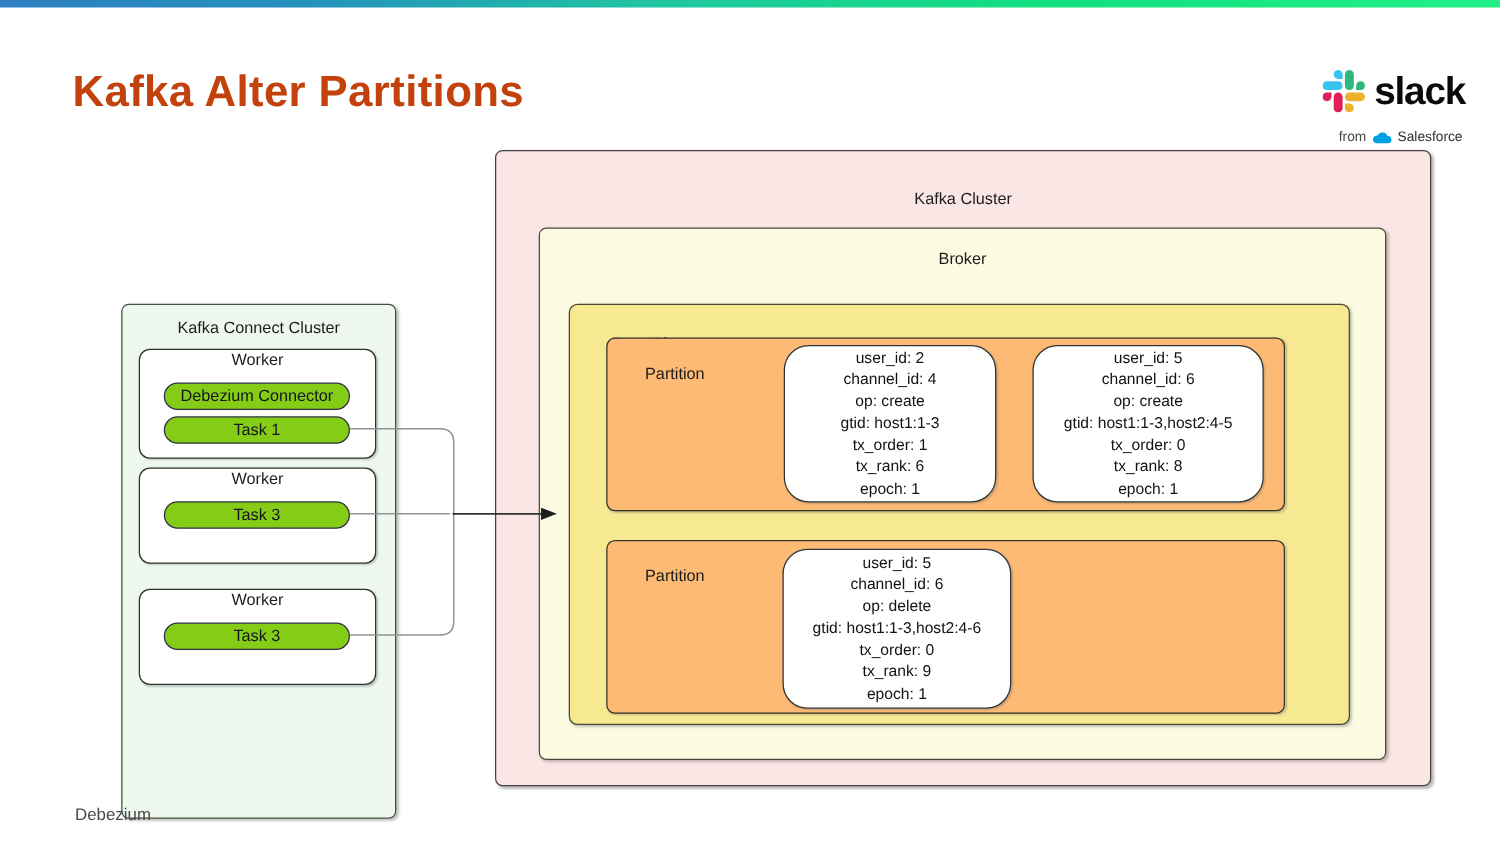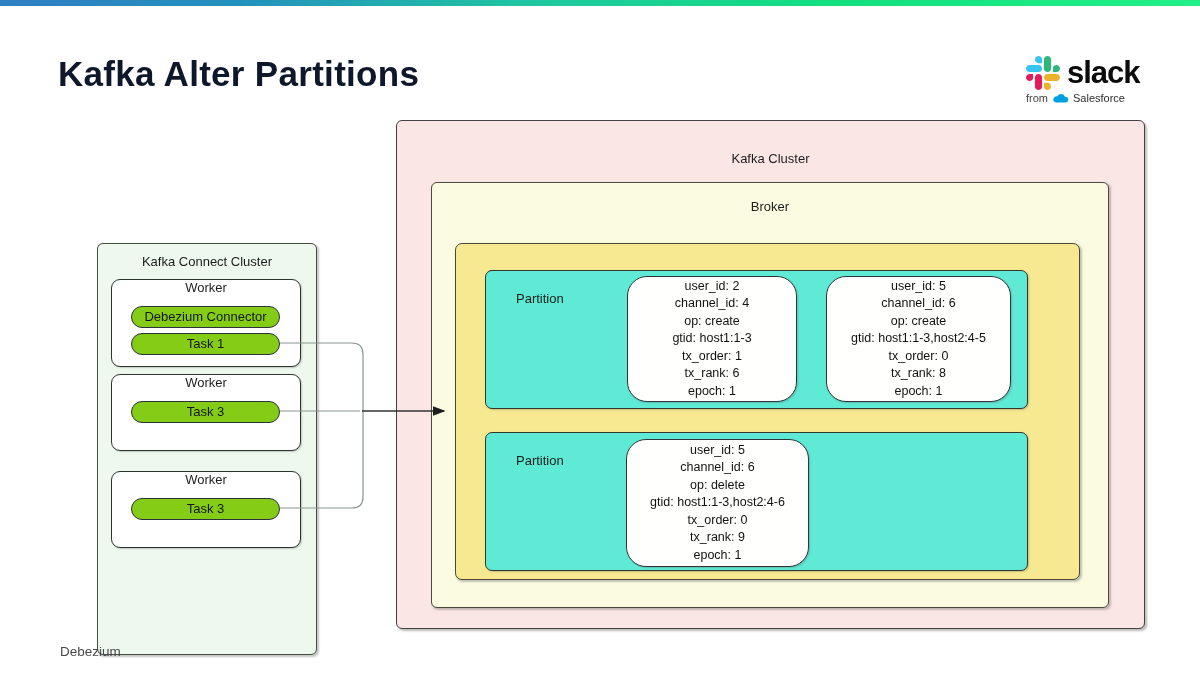--- a/index.html
+++ b/index.html
@@ -11,28 +11,28 @@
     overflow:hidden;
     color:#1c1c1c;
   }
   .topbar {
     position:absolute; left:0; top:0; width:1200px; height:6px;
     background:linear-gradient(90deg,#2e7fc2 0%,#2491bd 20%,#1fc8a0 45%,#12e07e 70%,#22ef87 100%);
   }
   .slide-title {
     position:absolute; left:58px; top:54px;
     font-size:35px; font-weight:700; letter-spacing:0.3px;
-    color:#0f172a;
+    color:#c2410c;
   }
   
   .brand { position:absolute; left:1026px; top:55px; width:146px;
-           display:flex; flex-direction:column; }
+           display:flex; flex-direction:column; align-items:flex-end; }
   .brand-row1 { display:flex; align-items:center; gap:7px; }
   .brand-word { font-size:31px; font-weight:700; letter-spacing:-1px; color:#0b0b0b; }
-  .brand-row2 { display:flex; align-items:center; gap:4px; margin-top:1px;
+  .brand-row2 { display:flex; align-items:center; gap:4px; margin-top:13px;
                 font-size:11px; color:#2e2e2e; padding-right:2px;}
   .brand-row2 .from { color:#444; }
   
   .box { position:absolute; }
   .lbl { font-size:13px; color:#1d1d1d; }
   .center-lbl { display:block; text-align:center; }
 
   .connect-cluster {
     left:97px; top:243px; width:220px; height:412px;
     background:#eef8ee; border:1.5px solid #44503f; border-radius:6px;
@@ -68,21 +68,21 @@
   }
   .broker > .center-lbl { padding-top:16px; }
   .data-changes {
     position:absolute; left:23px; top:60px; width:625px; height:337px;
     background:#f6e992; border:1.5px solid #4d4636; border-radius:7px;
     box-shadow:1.5px 1.5px 2px rgba(90,90,90,.35);
   }
   .dc-lbl { position:absolute; left:33px; top:7px; font-weight:600; color:#701a75;margin-top:16px; }
   .partition {
     position:absolute; left:29px; width:543px; height:139px;
-    background:#5eead4; border:1.5px solid #35352c; border-radius:7px;
+    background:#fdba74; border:1.5px solid #35352c; border-radius:7px;
     box-shadow:1px 1px 1.5px rgba(90,90,90,.3);
   }
   .partition-1 { top:26px; } .partition-2 { top:188px; }
   .part-lbl { position:absolute; left:30px; top:20px; font-size:13px; }
   .msg {
     position:absolute; background:#fffffe; border:1.5px solid #2f353a; border-radius:20px;
     display:flex; flex-direction:column; justify-content:center; align-items:center;
     font-size:12.5px; line-height:17.4px; color:#121212; text-align:center;
     box-shadow:1px 1px 1.5px rgba(90,90,90,.3);
   }

